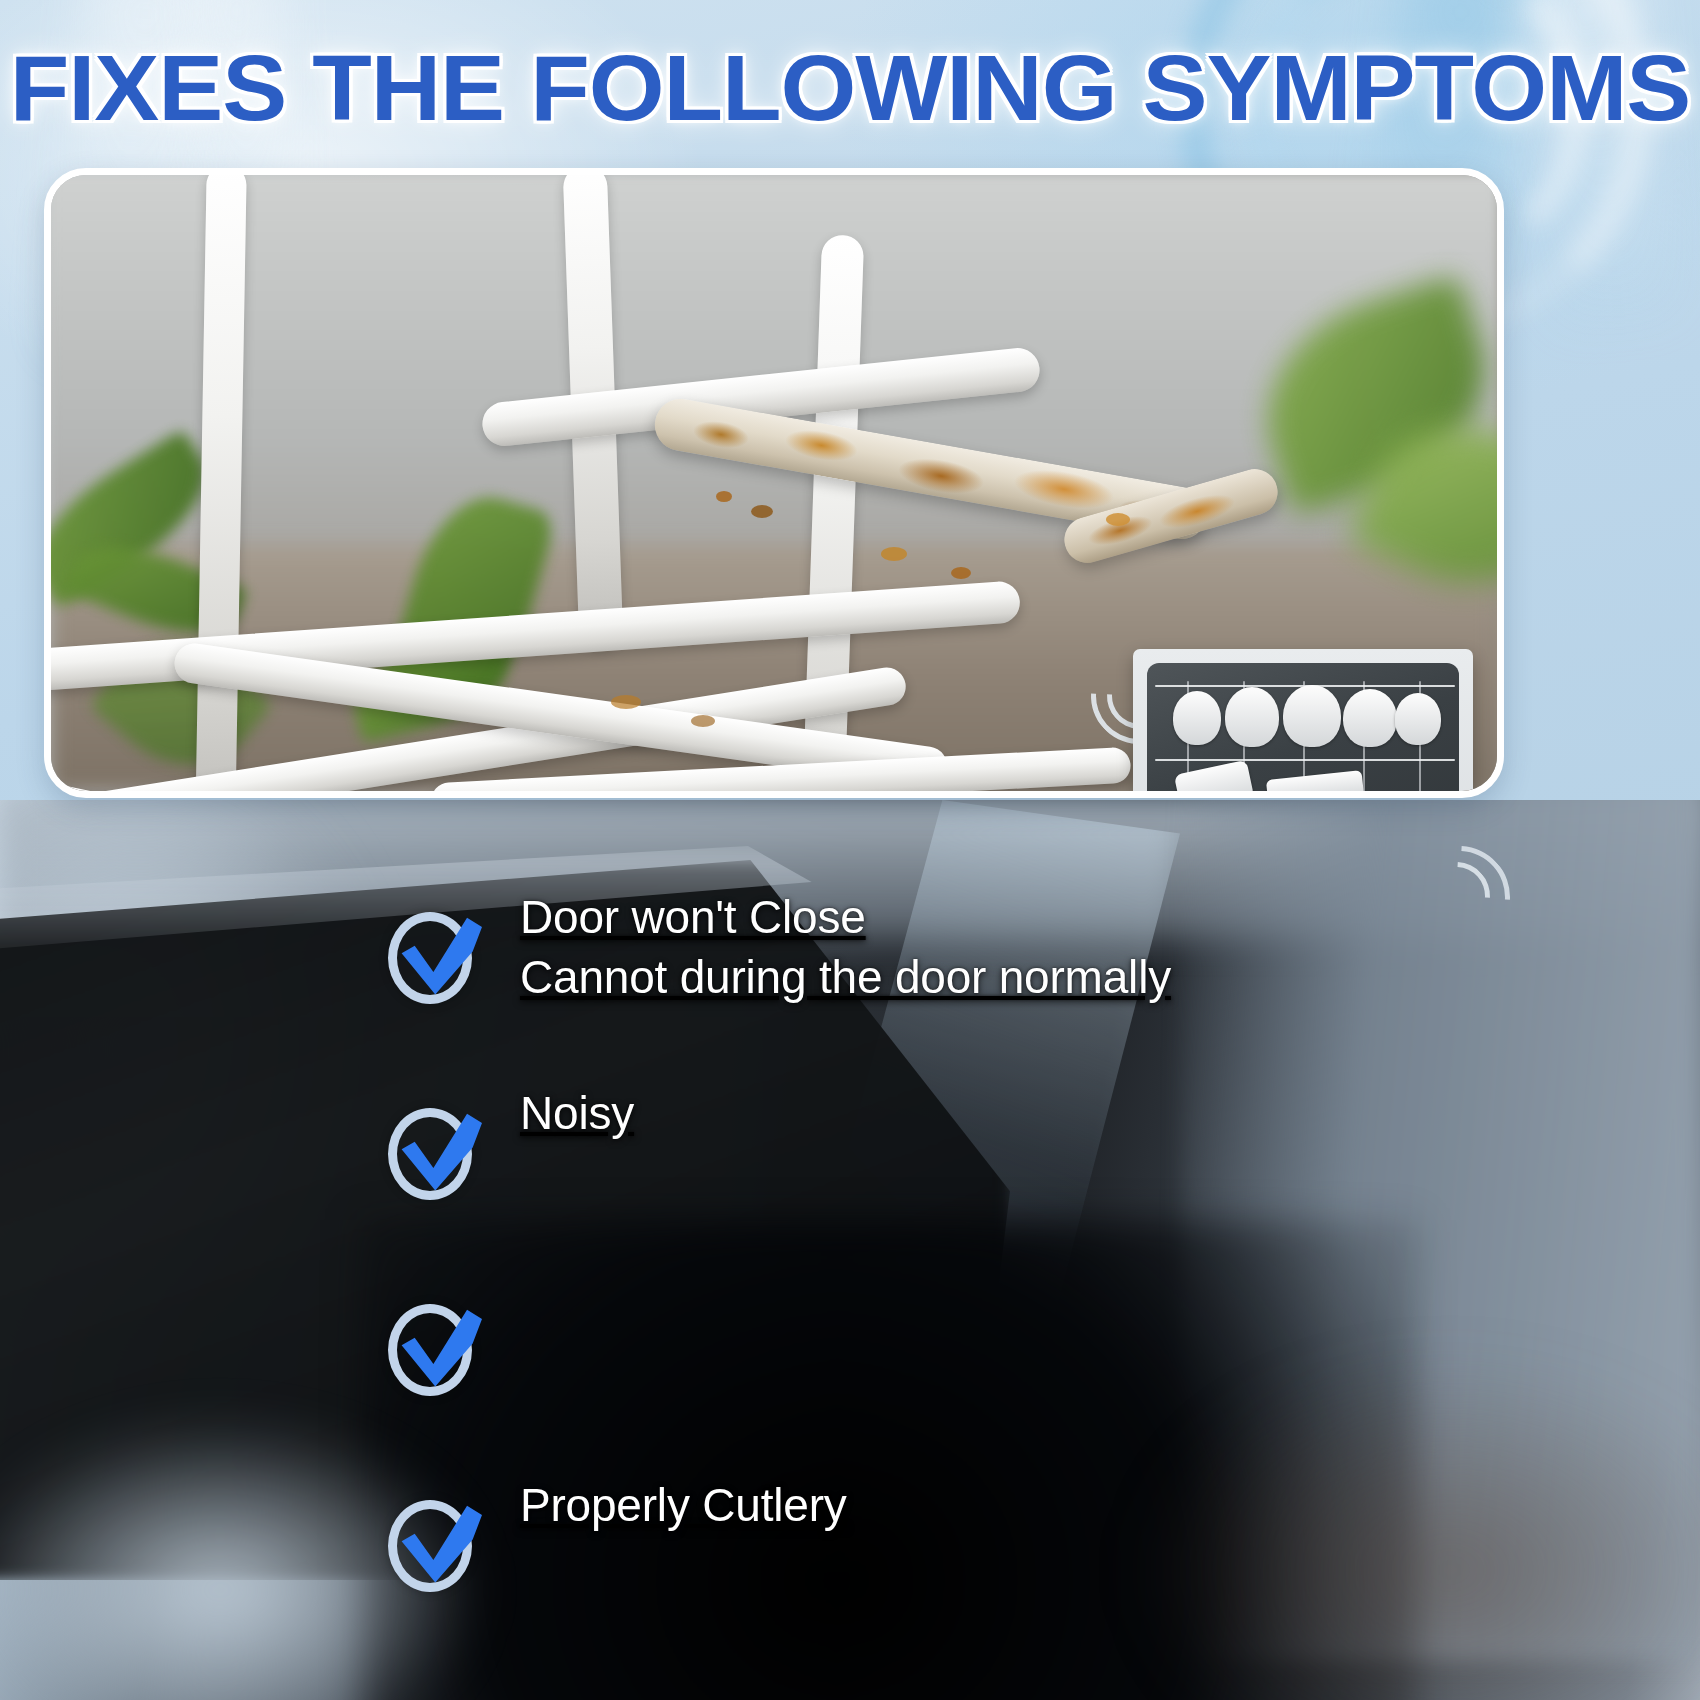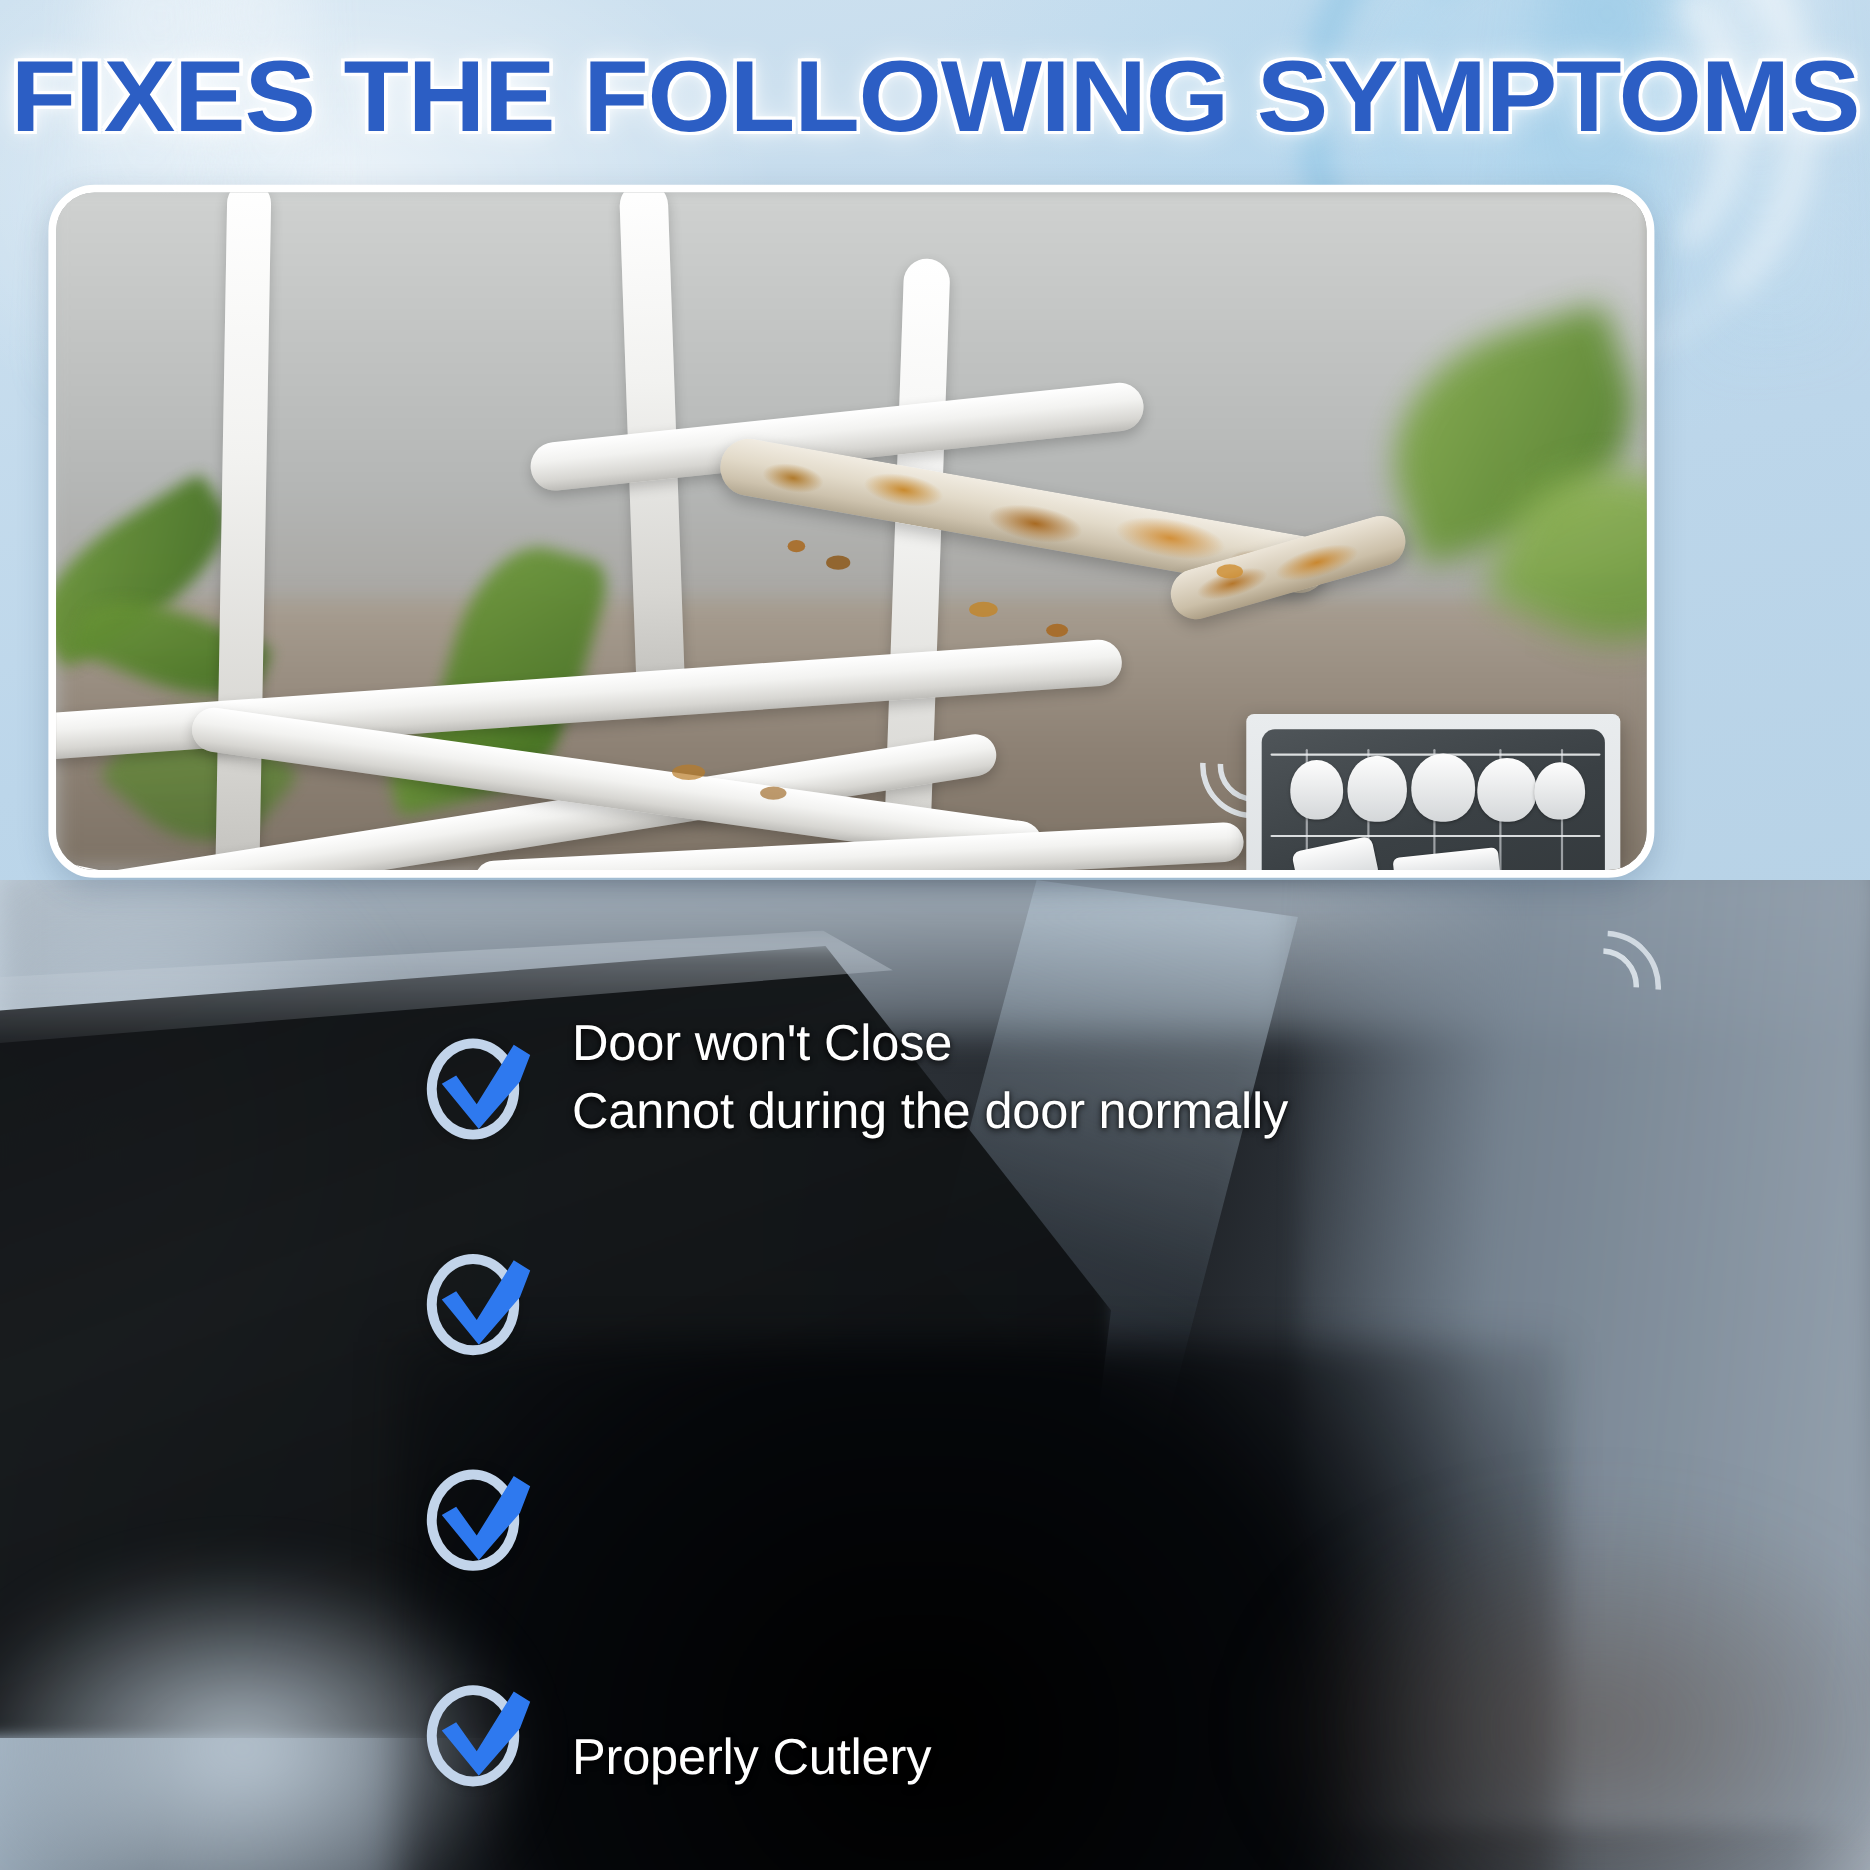--- a/index.html
+++ b/index.html
@@ -318,23 +318,24 @@
 
   
   .symptom-list {
     position: absolute;
     left: 382px;
     top: 886px;
     width: 1160px;
   }
   .symptom-row {
     display: flex;
-    align-items: flex-end;
+    align-items: flex-start;
     margin-bottom: 46px;
     min-height: 150px;
+    text-decoration: underline;
   }
   .symptom-row:last-child { margin-bottom: 0; }
 
   .check-icon {
     position: relative;
     flex: 0 0 auto;
     width: 96px;
     height: 96px;
     margin-top: 22px;
     margin-right: 42px;
@@ -488,20 +489,21 @@
     </div>
 
     <div class="symptom-row">
       <div class="check-icon">
         <div class="ring"></div>
         <svg class="tick" viewBox="0 0 100 92">
           <path d="M10 42 L24 34 L44 62 L80 4 L96 14 L86 40 L46 86 Z" fill="#2e79ef"></path>
         </svg>
       </div>
       <div class="symptom-text">
+        <div class="symptom-title">Noisy</div>
       </div>
     </div>
 
     <div class="symptom-row">
       <div class="check-icon">
         <div class="ring"></div>
         <svg class="tick" viewBox="0 0 100 92">
           <path d="M10 42 L24 34 L44 62 L80 4 L96 14 L86 40 L46 86 Z" fill="#2e79ef"></path>
         </svg>
       </div>

